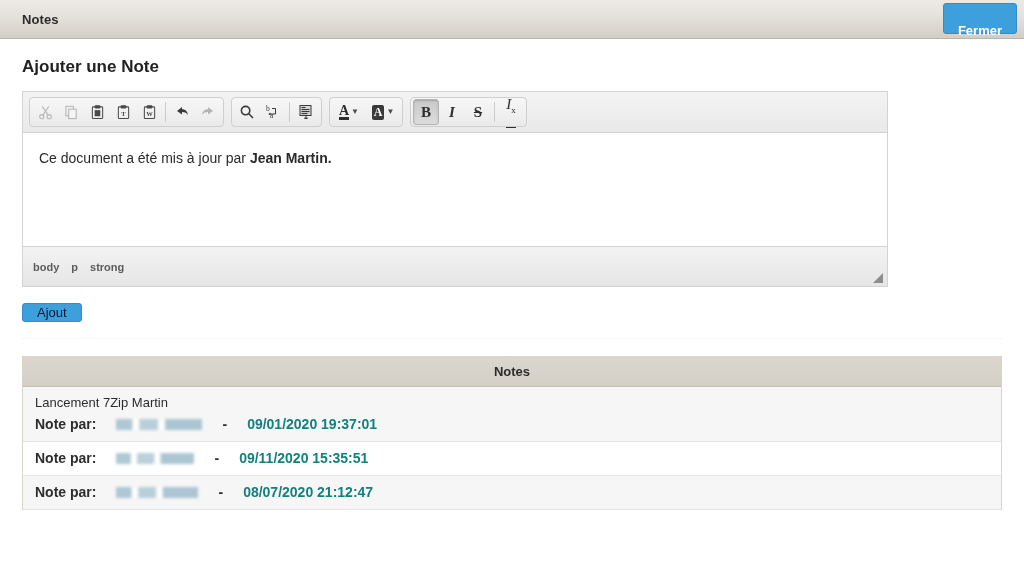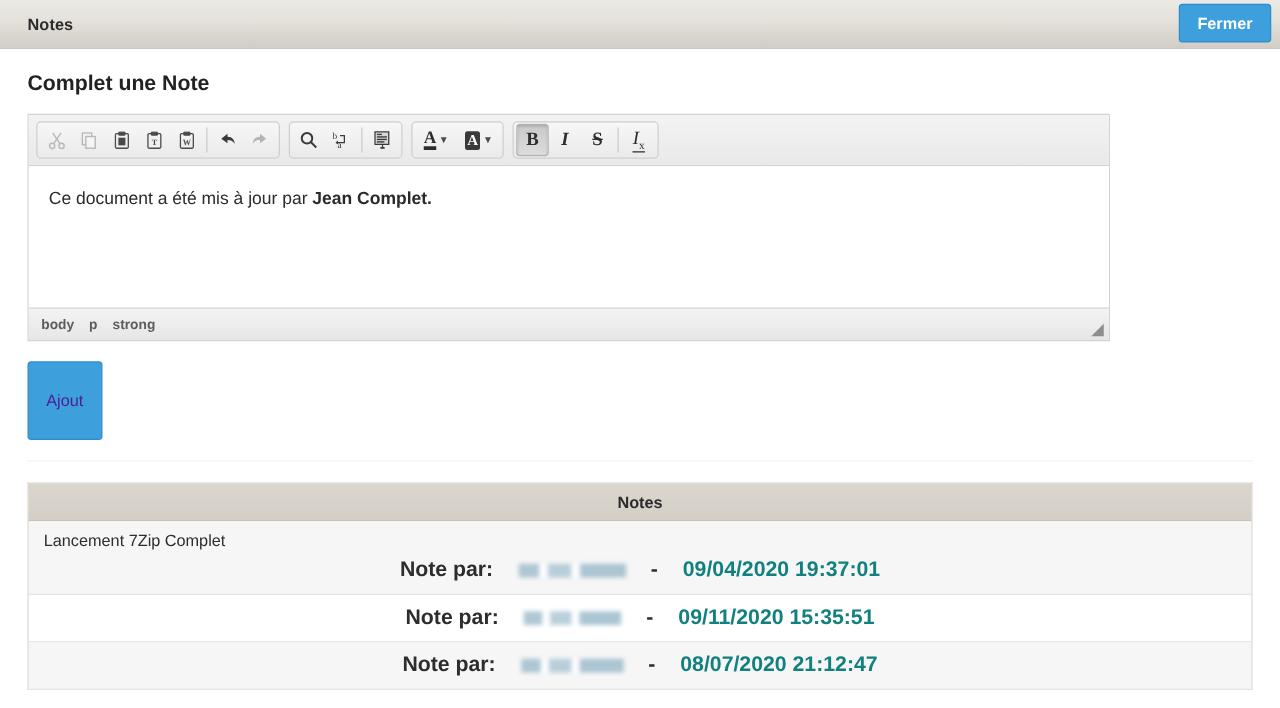--- a/index.html
+++ b/index.html
@@ -29,21 +29,21 @@
     font-weight: bold;
     color: #2b2b2b;
     padding-left: 22px;
     letter-spacing: 0.1px;
   }
   .close-button {
     position: absolute;
     right: 7px;
     top: 3px;
     height: 31px;
-    padding: 0 14px;
+    padding: 12px 14px;
     background: #3e9fdd;
     border: 1px solid #318ccb;
     border-radius: 3px;
     color: #ffffff;
     font-size: 13px;
     font-weight: bold;
     font-family: "Liberation Sans", sans-serif;
     line-height: 29px;
     cursor: pointer;
   }
@@ -111,21 +111,21 @@
   }
   .tb-caret {
     font-size: 8px;
     line-height: 1;
     margin-left: 2px;
     color: #4a4a4a;
   }
   .glyph-b { font-family: "Liberation Serif", serif; font-weight: bold; font-size: 15px; color: #2d2d2d; }
   .glyph-i { font-family: "Liberation Serif", serif; font-style: italic; font-weight: bold; font-size: 15px; color: #2d2d2d; }
   .glyph-s { font-family: "Liberation Serif", serif; font-weight: bold; font-size: 15px; color: #2d2d2d; text-decoration: line-through; }
-  .glyph-ix { font-family: "Liberation Serif", serif; font-style: italic; font-weight: normal; font-size: 15px; color: #2d2d2d; border-bottom: 1.5px solid #2d2d2d; padding-bottom: 0px; text-align: right; }
+  .glyph-ix { font-family: "Liberation Serif", serif; font-style: italic; font-weight: normal; font-size: 15px; color: #2d2d2d; border-bottom: 1.5px solid #2d2d2d; padding-bottom: 12px; text-align: right; }
   .glyph-ix sub { font-size: 9px; font-style: normal; }
   .glyph-acolor {
     font-family: "Liberation Serif", serif; font-weight: bold; font-size: 14px;
     color: #2d2d2d; border-bottom: 3px solid #2d2d2d; line-height: 13px;
   }
   .glyph-abg {
     font-family: "Liberation Serif", serif; font-weight: bold; font-size: 12px;
     color: #ffffff; background: #3a3a3a; padding: 0 2px; border-radius: 2px;
   }
 
@@ -139,21 +139,21 @@
     font-family: "Liberation Sans", sans-serif;
     font-size: 14px;
     color: #2a2a2a;
     line-height: 1.4;
     margin: 0;
   }
   .editor-text b { font-weight: bold; }
 
   .editor-footer {
     position: relative;
-    height: 26px;
+    height: 40px;
     background: linear-gradient(to bottom, #f3f3f3 0%, #e6e6e6 100%);
     border-top: 1px solid #d3d3d3;
     display: flex;
     align-items: center;
     padding-left: 10px;
     gap: 12px;
   }
   .path-item {
     font-size: 11px;
     font-weight: bold;
@@ -170,24 +170,24 @@
     border-bottom: 10px solid #8d8d8d;
     cursor: nwse-resize;
   }
 
   
   .submit-row { margin: 16px 0 0 12px; }
   .submit-button {
     background: #3e9fdd;
     border: 1px solid #318ccb;
     border-radius: 3px;
-    color: #4c1d95;
+    color: #0f172a;
     font-size: 13px;
     font-family: "Liberation Sans", sans-serif;
-    padding: 23px 14px;
+    padding: 1px 14px;
     cursor: pointer;
   }
   .divider {
     margin: 16px 12px 0 12px;
     height: 1px;
     background: #e2e2e2;
     border-bottom: 1px solid #f7f7f7;
   }
 
   
@@ -210,25 +210,24 @@
     border-bottom: 1px solid #e4e4e4;
   }
   .note-row.odd { background: #f6f6f6; }
   .note-row.even { background: #ffffff; }
   .note-title {
     font-size: 13px;
     color: #2d2d2d;
     margin-bottom: 6px;
   }
   .note-meta {
-    font-size: 17px;
+    font-size: 14px;
     display: flex;
     align-items: center;
     gap: 20px;
-    justify-content: center;
   }
   .note-meta .lbl { font-weight: bold; color: #2d2d2d; }
   .redacted {
     display: inline-block;
     height: 11px;
     border-radius: 1px;
     background:
       linear-gradient(90deg,
         rgba(160,190,205,0.85) 0%, rgba(160,190,205,0.85) 18%,
         rgba(255,255,255,0.9) 20%, rgba(255,255,255,0.9) 26%,
@@ -244,21 +243,21 @@
 </head>
 <body>
 
 <div class="window-header">
   <div class="window-title">Notes</div>
   <button class="close-button">Fermer</button>
 </div>
 
 <div class="page">
 
-  <div class="section-title">Complet une Note</div>
+  <div class="section-title">Ajouter une Note</div>
 
   <div class="editor">
 
     <div class="editor-toolbar">
 
       <div class="tb-group">
         <div class="tb-btn disabled">
           <svg width="15" height="15" viewBox="0 0 16 16">
               <g fill="none" stroke="#4a4a4a" stroke-width="1.2">
                 <circle cx="4" cy="12.5" r="2.2"></circle>
@@ -372,21 +371,21 @@
           </div>
         <div class="tb-sep"></div>
         <div class="tb-btn">
             <span class="glyph-ix">I<sub>x</sub></span>
           </div>
       </div>
 
     </div>
 
     <div class="editor-body">
-      <p class="editor-text"><span>Ce document a été mis à jour par </span><b>Jean Complet.</b></p>
+      <p class="editor-text"><span>Ce document a été mis à jour par </span><b>Jean Martin.</b></p>
     </div>
 
     <div class="editor-footer">
       <span class="path-item">body</span>
       <span class="path-item">p</span>
       <span class="path-item">strong</span>
       <span class="resize-grip"></span>
     </div>
 
   </div>
@@ -394,26 +393,26 @@
   <div class="submit-row">
     <button class="submit-button">Ajout</button>
   </div>
 
   <div class="divider"></div>
 
   <div class="notes-table">
     <div class="notes-thead">Notes</div>
 
     <div class="note-row odd">
-      <div class="note-title">Lancement 7Zip Complet</div>
+      <div class="note-title">Lancement 7Zip Martin</div>
       <div class="note-meta">
         <span class="lbl">Note par:</span>
         <span class="redacted" style="width:86px"></span>
         <span class="dash">-</span>
-        <span class="note-date">09/04/2020 19:37:01</span>
+        <span class="note-date">09/01/2020 19:37:01</span>
       </div>
     </div>
 
     <div class="note-row even">
       <div class="note-meta">
         <span class="lbl">Note par:</span>
         <span class="redacted" style="width:78px"></span>
         <span class="dash">-</span>
         <span class="note-date">09/11/2020 15:35:51</span>
       </div>

